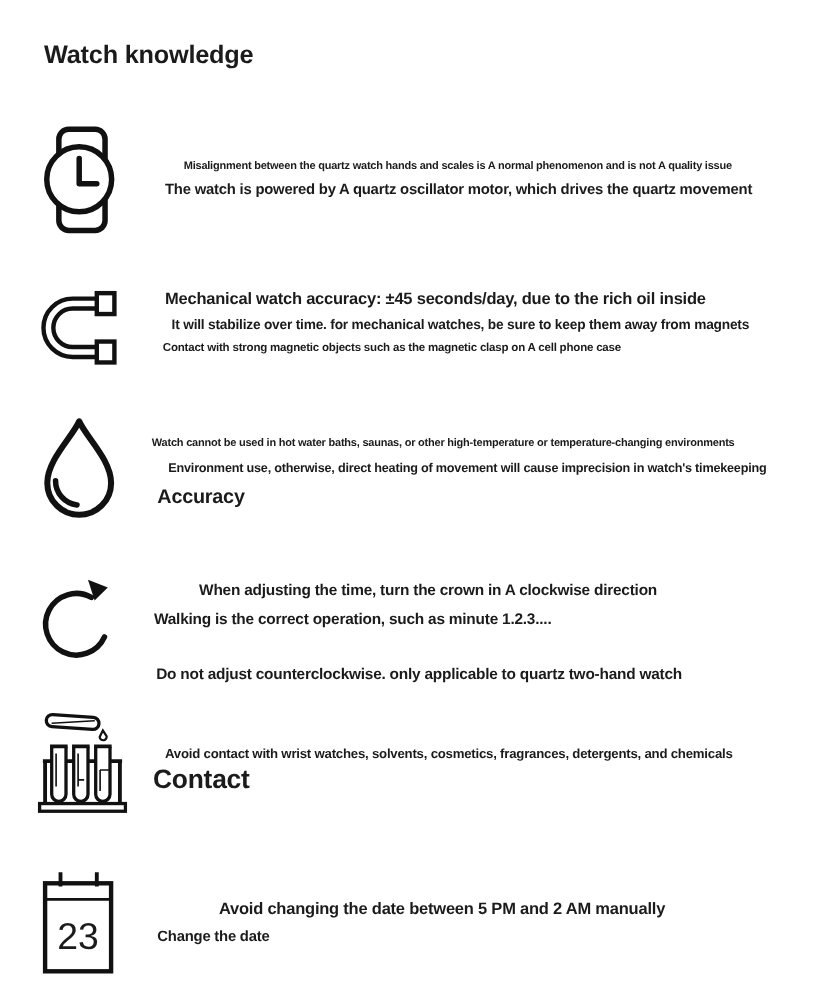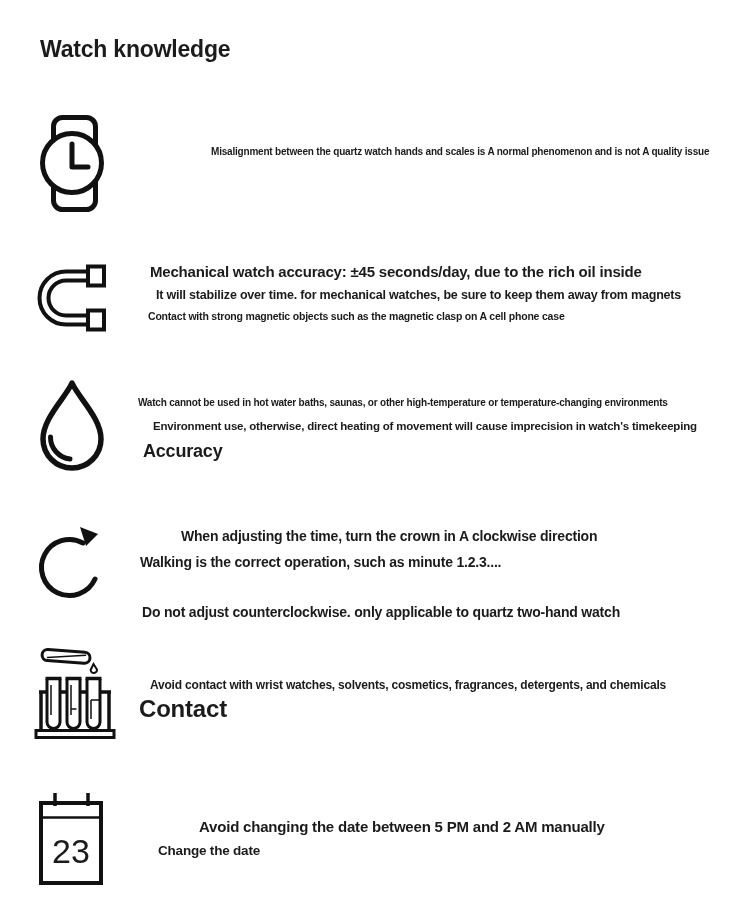--- a/index.html
+++ b/index.html
@@ -18,21 +18,21 @@
   .sec4 { top:512px; height:129px; }
   .sec5 { top:641px; height:147px; }
   .sec6 { top:788px; height:121px; }
   .icon { position:absolute; display:block; }
   .ln {
     position:absolute; white-space:nowrap; font-weight:bold;
     color:#1b1b1b; line-height:1; letter-spacing:-0.2px;
   }
   
   .i1 { left:38px; top:2px; }
-  .s1a { left:167px; top:37px; font-size:10px;margin-left:44px; }
+  .s1a { left:167px; top:37px; font-size:10px; }
   .s1b { left:150px; top:55px; font-size:13.5px; }
   
   .i2 { left:36px; top:4px; }
   .s2a { left:150px; top:6px;  font-size:15px; }
   .s2b { left:156px; top:31px; font-size:12.5px; }
   .s2c { left:148px; top:53px; font-size:10.5px; }
   
   .i3 { left:37px; top:2px; }
   .s3a { left:138px; top:22px; font-size:10px; }
   .s3b { left:153px; top:45px; font-size:11.5px; }
@@ -42,36 +42,37 @@
   .s4a { left:181px; top:17px; font-size:14px; }
   .s4b { left:140px; top:43px; font-size:14px; }
   .s4c { left:142px; top:68px; font-size:14px;margin-top:25px; }
   
   .i5 { left:30px; top:2px; }
   .s5a { left:150px; top:38px; font-size:12px; }
   .s5b { left:139px; top:56px; font-size:24px; }
   
   .i6 { left:33px; top:2px; }
   .s6a { left:199px; top:31px; font-size:15px; }
-  .s6b { left:158px; top:56px; font-size:13.5px; }
+  .s6b { left:143px; top:56px; font-size:13.5px; }
 </style>
 </head>
 <body>
 
 <div class="page">
 
   <div class="title">Watch knowledge</div>
 
   <div class="sec sec1">
     <svg class="icon i1" width="70" height="105" viewBox="0 0 70 105">
       <rect x="15.5" y="5.5" width="42" height="92" rx="9" fill="#fff" stroke="#111" stroke-width="5"></rect>
       <circle cx="34" cy="51" r="29.5" fill="#fff" stroke="#111" stroke-width="5"></circle>
       <path d="M34 32 V55 H50" fill="none" stroke="#111" stroke-width="5" stroke-linecap="round" stroke-linejoin="round"></path>
     </svg>
     <div class="ln s1a">Misalignment between the quartz watch hands and scales is A normal phenomenon and is not A quality issue</div>
+    <div class="ln s1b">The watch is powered by A quartz oscillator motor, which drives the quartz movement</div>
   </div>
 
   <div class="sec sec2">
     <svg class="icon i2" width="72" height="72" viewBox="0 0 72 72">
       <path d="M62 14 H30 A22 22 0 0 0 30 58 H62" fill="none" stroke="#111" stroke-width="13"></path>
       <path d="M62 14 H30 A22 22 0 0 0 30 58 H62" fill="none" stroke="#fff" stroke-width="5"></path>
       <rect x="52" y="4.5" width="16" height="19" fill="#fff" stroke="#111" stroke-width="4"></rect>
       <rect x="52" y="48.5" width="16" height="19" fill="#fff" stroke="#111" stroke-width="4"></rect>
     </svg>
     <div class="ln s2a">Mechanical watch accuracy: ±45 seconds/day, due to the rich oil inside</div>

